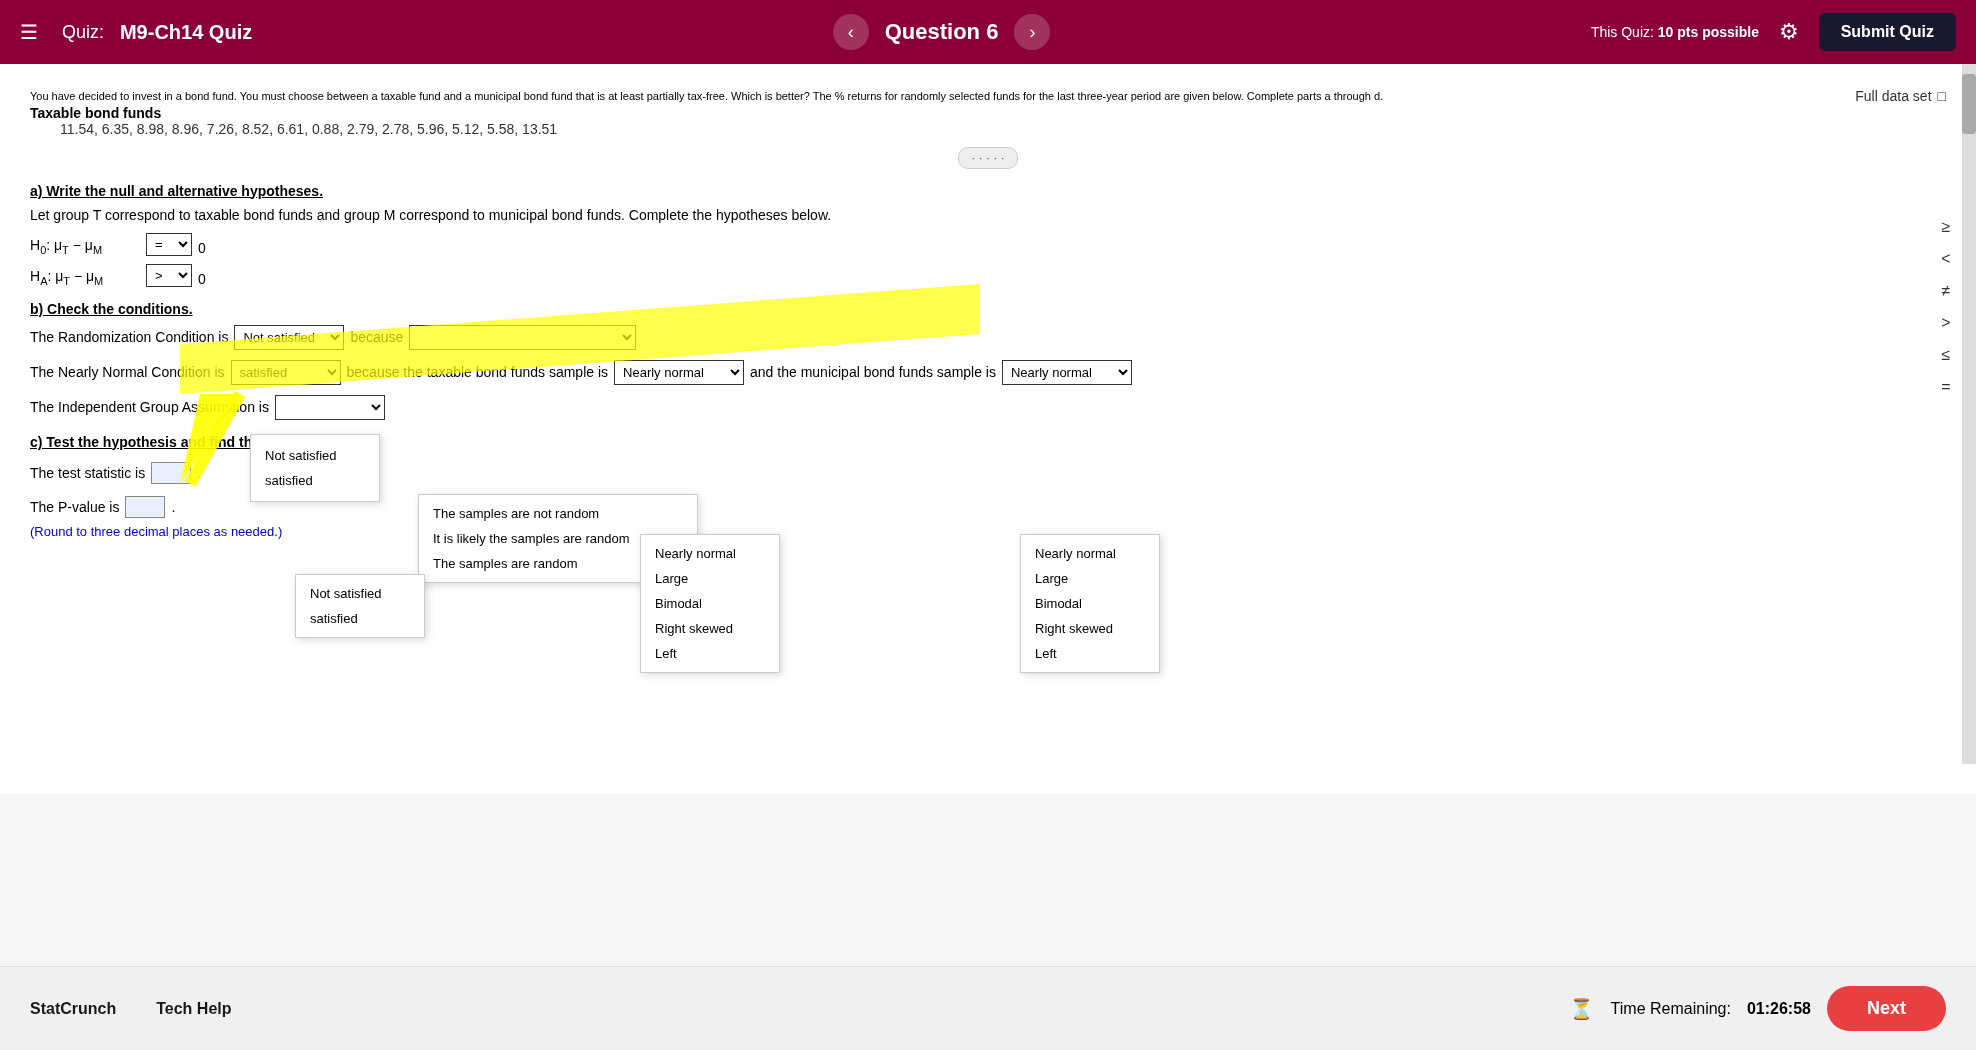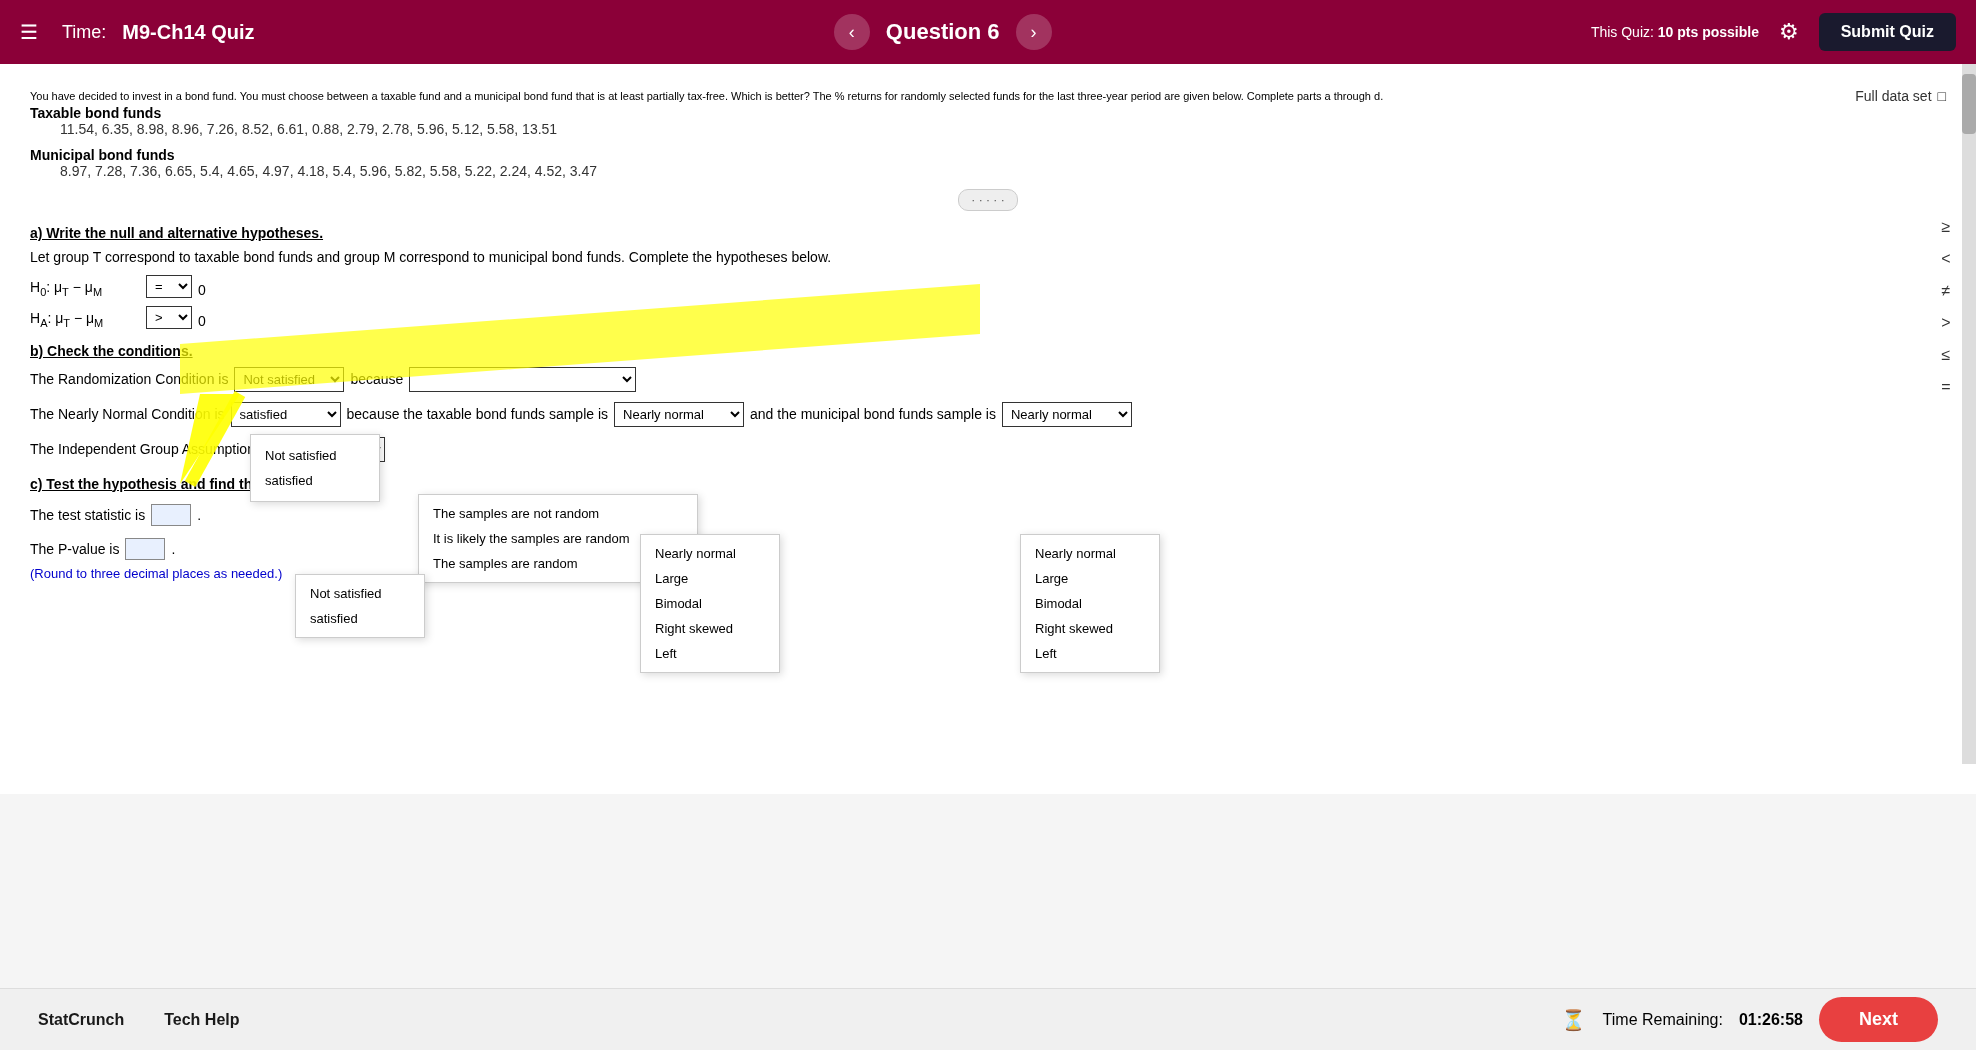--- a/index.html
+++ b/index.html
@@ -330,24 +330,24 @@
       left: 180px;
       top: 220px;
       pointer-events: none;
       z-index: 50;
     }
 
     
     .footer {
       background: #f0f0f0;
       border-top: 1px solid #ddd;
-      height: 62px;
-      display: flex;
-      align-items: center;
-      padding: 0 38px;
+      height: 84px;
+      display: flex;
+      align-items: center;
+      padding: 0 30px;
       justify-content: space-between;
       position: fixed;
       bottom: 0;
       width: 1976px;
     }
     .footer-left {
       display: flex;
       gap: 40px;
     }
     .footer-link {
@@ -376,21 +376,21 @@
       cursor: pointer;
     }
 
     sub { font-size: 11px; }
   </style>
 </head>
 <body>
 
 <div class="header">
   <span class="header-menu-icon">☰</span>
-  <span style="font-size:18px;">Time:</span>
+  <span style="font-size:18px;">Quiz:</span>
   <span style="font-size:20px;font-weight:bold;margin-right:40px;">M9-Ch14 Quiz</span>
 
   <div class="header-center">
     <button class="nav-btn">‹</button>
     <span class="question-label">Question 6</span>
     <button class="nav-btn">›</button>
   </div>
 
   <div class="header-right">
     <span>
@@ -406,24 +406,20 @@
   <div class="full-dataset">
     <span>Full data set</span>
     <span>□</span>
   </div>
 
   <p class="question-text">You have decided to invest in a bond fund. You must choose between a taxable fund and a municipal bond fund that is at least partially tax-free. Which is better? The % returns for randomly selected funds for the last three-year period are given below. Complete parts a through d.</p>
 
   <div class="data-section">
     <div class="data-label">Taxable bond funds</div>
     <div class="data-values">11.54, 6.35, 8.98, 8.96, 7.26, 8.52, 6.61, 0.88, 2.79, 2.78, 5.96, 5.12, 5.58, 13.51</div>
-  </div>
-  <div class="data-section">
-    <div class="data-label">Municipal bond funds</div>
-    <div class="data-values">8.97, 7.28, 7.36, 6.65, 5.4, 4.65, 4.97, 4.18, 5.4, 5.96, 5.82, 5.58, 5.22, 2.24, 4.52, 3.47</div>
   </div>
 
   <div class="divider-area">
     <div class="drag-handle">· · · · ·</div>
   </div>
 
   <div class="part-label">a) Write the null and alternative hypotheses.</div>
   <p style="font-size:14px;margin-bottom:10px;">Let group T correspond to taxable bond funds and group M correspond to municipal bond funds. Complete the hypotheses below.</p>
 
   <div class="hypothesis-line">

